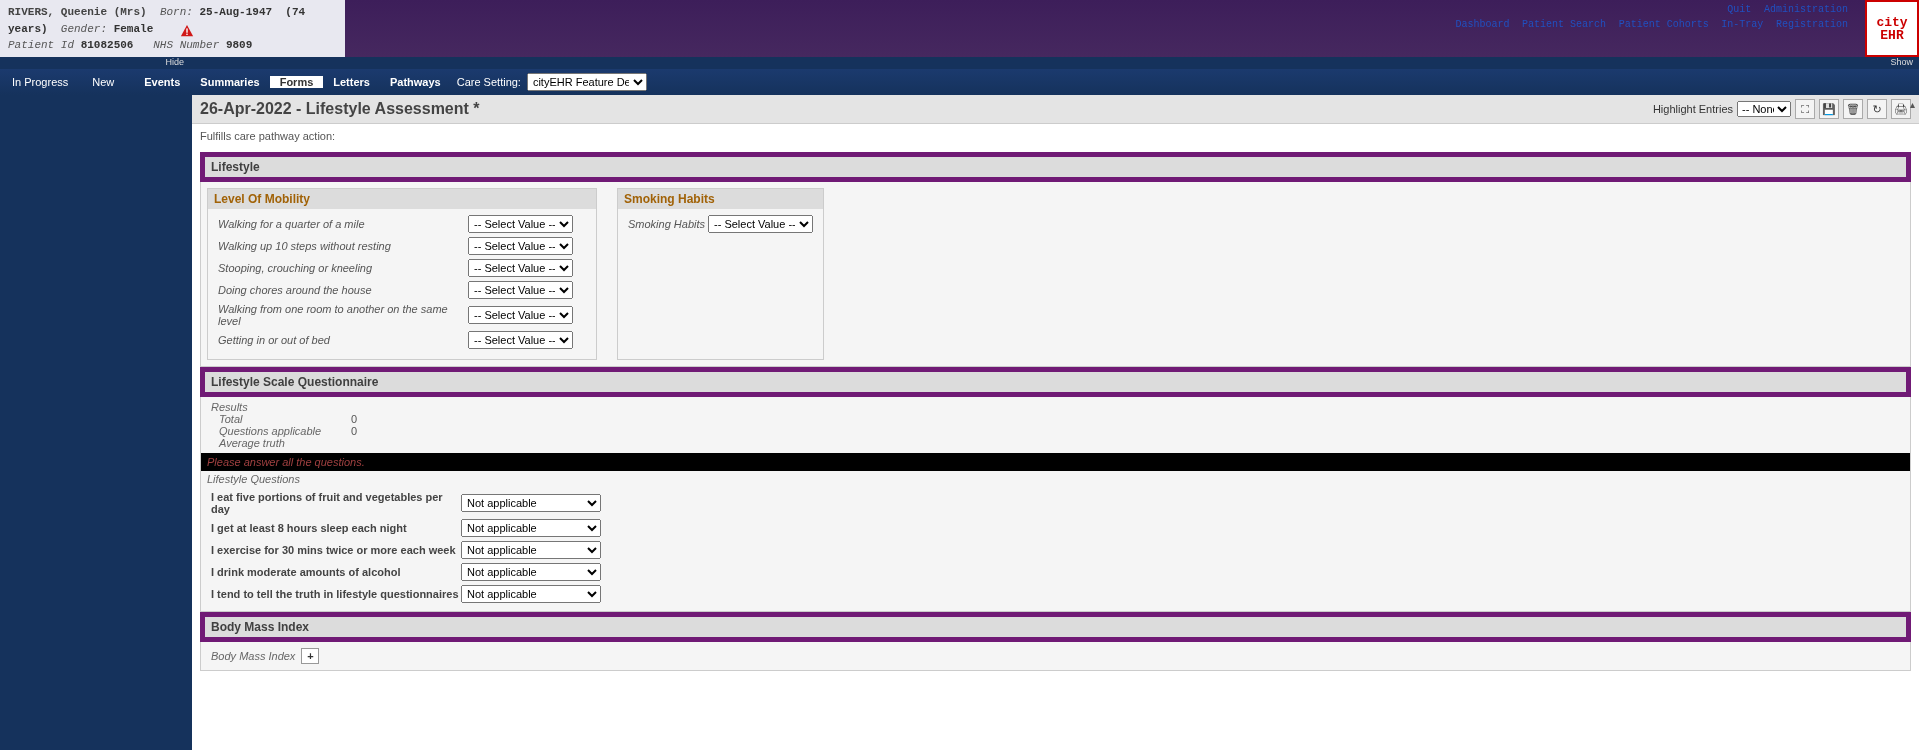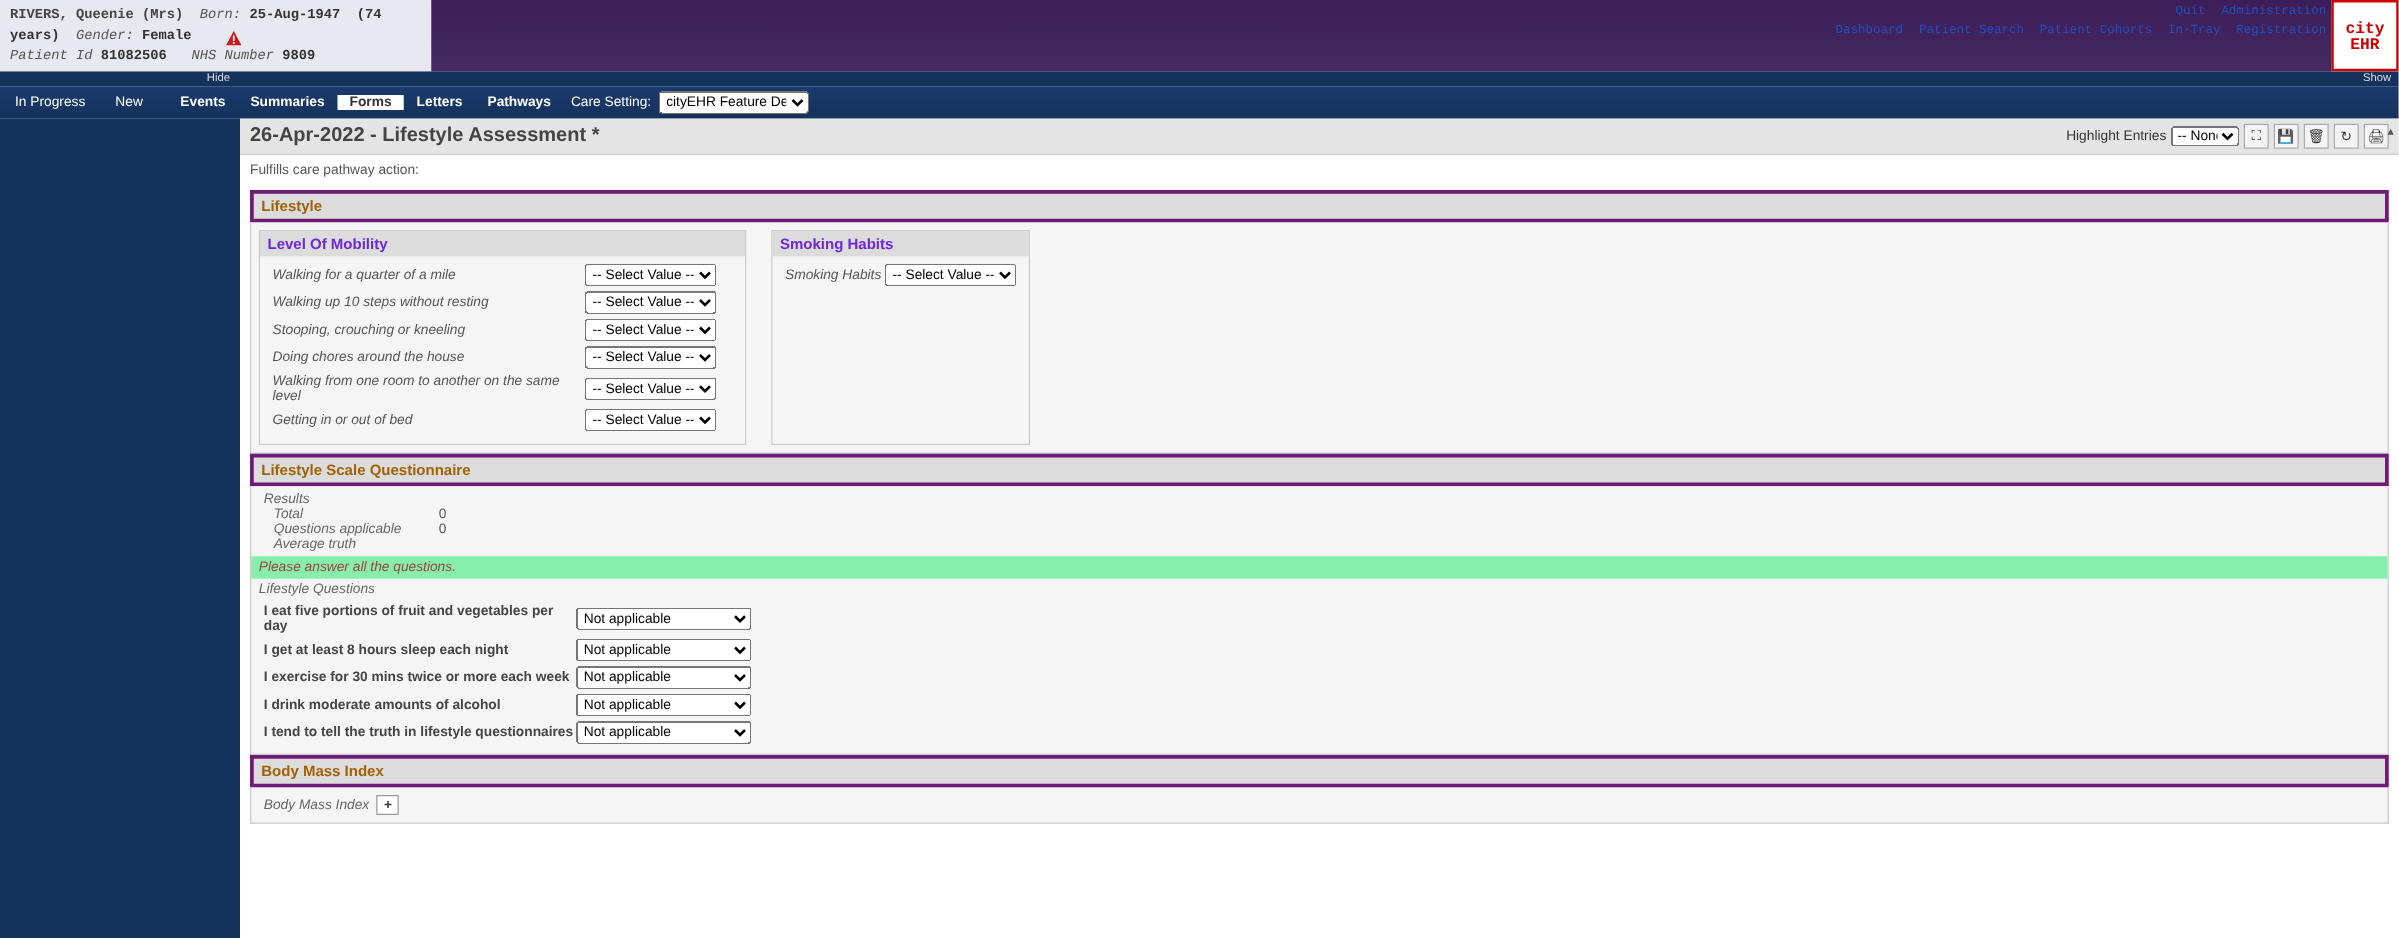--- a/index.html
+++ b/index.html
@@ -7,21 +7,21 @@
     
     
     .banner { display: flex; height: 57px; font-family: Liberation Mono, monospace; }
     .banner-left { flex: 0 0 345px; background: #e8e8f0; padding: 4px 8px; line-height: 1.5; position: relative; }
     .banner-left .name { font-weight: bold; color: #444; }
     .banner-left .italic { font-style: italic; color: #555; }
     .banner-left .bold { font-weight: bold; }
     .warn-icon { position: absolute; left: 180px; top: 22px; color: #d00; font-size: 16px; }
     .warn-icon svg { width: 14px; height: 14px; }
     .banner-mid { flex: 1; background: linear-gradient(#3d1e5a, #46285f); position: relative; }
-    .banner-links { position: absolute; right: 4px; top: 2px; text-align: right; line-height: 1.4; }
+    .banner-links { position: absolute; right: 17px; top: 2px; text-align: right; line-height: 1.4; }
     .banner-links a { color: #2050c0; font-size: 10px; text-decoration: none; margin-left: 6px; }
     .banner-logo { flex: 0 0 54px; background: #fff; border: 2px solid #c00; display: flex; align-items: center; justify-content: center; font-weight: bold; font-size: 13px; color: #c00; text-align: center; line-height: 1; }
     
     
     .hide-show-row { display: flex; height: 12px; background: #15325c; color: #ddd; font-size: 9px; }
     .hide-show-row .hide { flex: 0 0 192px; text-align: right; padding-right: 8px; }
     .hide-show-row .show { flex: 1; text-align: right; padding-right: 6px; }
     
     
     .nav { display: flex; background: linear-gradient(#1b3a6e, #15325c); color: #fff; height: 26px; align-items: center; }
@@ -43,42 +43,42 @@
     .form-title { font-weight: bold; color: #444; font-size: 16px; }
     .form-actions { display: flex; align-items: center; gap: 4px; }
     .form-actions label { font-size: 11px; color: #333; }
     .form-actions select { font-size: 11px; }
     .icon-btn { width: 20px; height: 20px; border: 1px solid #aaa; background: #f4f4f4; display: inline-flex; align-items: center; justify-content: center; cursor: pointer; font-size: 11px; }
     
     .pathway-line { padding: 6px 8px; color: #555; font-size: 11px; }
     
     
     .form-body { padding: 4px 8px; }
-    .section-bar { background: #dcdcdc; color: #a16207; font-weight: bold; padding: 3px 6px; font-size: 12px; border: 3px solid #701a75; }
+    .section-bar { background: #dcdcdc; color: #404040; font-weight: bold; padding: 3px 6px; font-size: 12px; border: 5px solid #701a75; }
     .section-body { border: 1px solid #ccc; border-top: none; background: #f5f5f5; padding: 6px; }
     
     .two-col { display: flex; gap: 20px; }
     .sub-panel { border: 1px solid #ccc; background: #f5f5f5; }
-    .sub-panel-title { background: #dcdcdc; font-weight: bold; font-size: 12px; color: #6d28d9; padding: 3px 6px; }
+    .sub-panel-title { background: #dcdcdc; font-weight: bold; font-size: 12px; color: #a16207; padding: 3px 6px; }
     .sub-panel-body { padding: 6px 10px; }
     .sub-panel.left { flex: 0 0 390px; }
     .sub-panel.right { flex: 0 0 200px; }
     
     .q-row { display: flex; align-items: center; margin-bottom: 4px; }
     .q-row .q-label { flex: 0 0 250px; font-style: italic; color: #555; font-size: 11px; }
     .q-row .q-label.bold { font-style: normal; font-weight: bold; color: #444; }
     .q-row select { font-size: 11px; width: 105px; padding: 1px; }
     .q-row select.wide { width: 140px; }
     
     .results-block { padding: 4px 10px; }
     .results-block .hdg { font-style: italic; color: #666; }
     .results-row { display: flex; }
     .results-row .lbl { flex: 0 0 140px; font-style: italic; color: #666; padding-left: 8px; }
     .results-row .val { color: #555; }
-    .alert-bar { background: #86efac; color: #a04040; font-style: italic; padding: 3px 6px; font-size: 11px; }
+    .alert-bar { background: #000000; color: #a04040; font-style: italic; padding: 3px 6px; font-size: 11px; }
     .sub-hdg { font-style: italic; color: #666; padding: 2px 6px; }
     
     .bmi-row { padding: 6px 10px; display: flex; align-items: center; gap: 6px; }
     .bmi-row .lbl { font-style: italic; color: #666; }
     .plus-btn { width: 18px; height: 16px; border: 1px solid #999; background: #fff; display: inline-flex; align-items: center; justify-content: center; font-weight: bold; cursor: pointer; }
     
     .scroll-up { position: absolute; right: 4px; top: 4px; font-size: 10px; color: #555; cursor: pointer; }
   </style>
 </head>
 <body>

